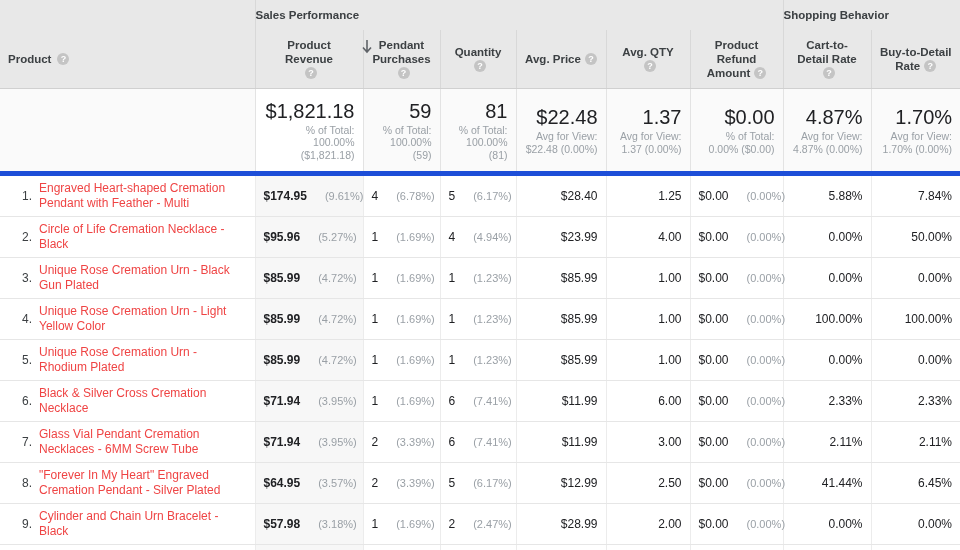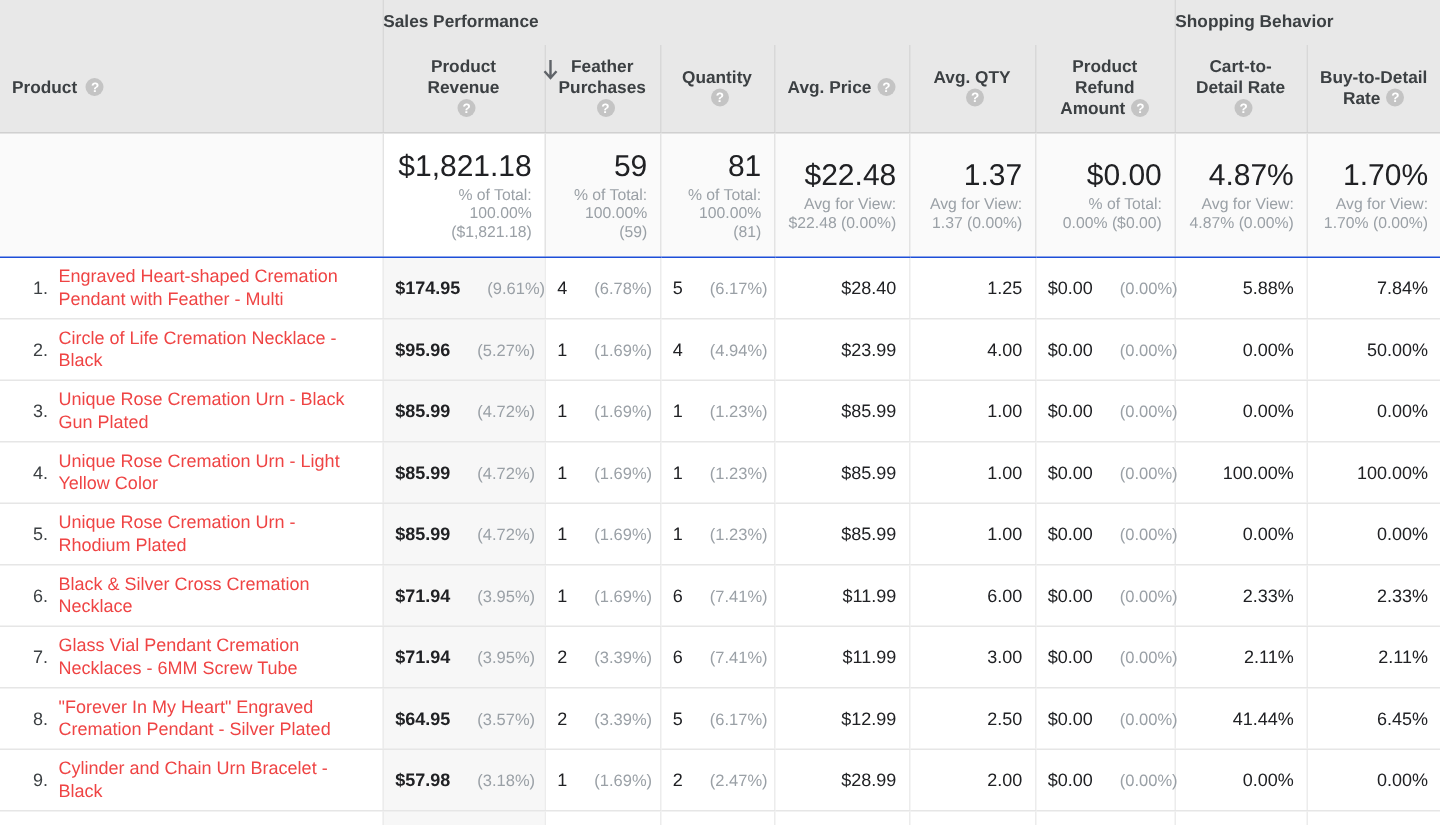--- a/index.html
+++ b/index.html
@@ -95,21 +95,21 @@
     width: 12px;
     height: 16px;
     color: #5f6368;
   }
   .product-head .help-icon { margin-left: 6px; }
 
   
   .totals-row td {
     background: #fafafa;
     border-left: 1px solid #e3e3e3;
-    border-bottom: 1px solid #1d4ed8;
+    border-bottom: 5px solid #1d4ed8;
     height: 70px;
     padding: 6px 8px;
     vertical-align: middle;
     text-align: right;
   }
   .totals-row td.product-cell {
     border-left: 0;
     background: #fafafa;
   }
   .totals-row td.sorted-col {
@@ -223,21 +223,21 @@
               <path d="M6 1 L6 12 M2 8.5 L6 13 L10 8.5" fill="none" stroke="#5f6368" stroke-width="1.6"></path>
             </svg>
           </span>
           <br>
           <span class="help-icon">?</span>
         </span>
       </th>
 
       <th class="metric-head">
         <span class="head-inner">
-          <span class="head-text">Feather Purchases</span>
+          <span class="head-text">Pendant Purchases</span>
           <br>
           <span class="help-icon">?</span>
         </span>
       </th>
 
       <th class="metric-head">
         <span class="head-inner">
           <span class="head-text">Quantity</span>
           <br>
           <span class="help-icon">?</span>

